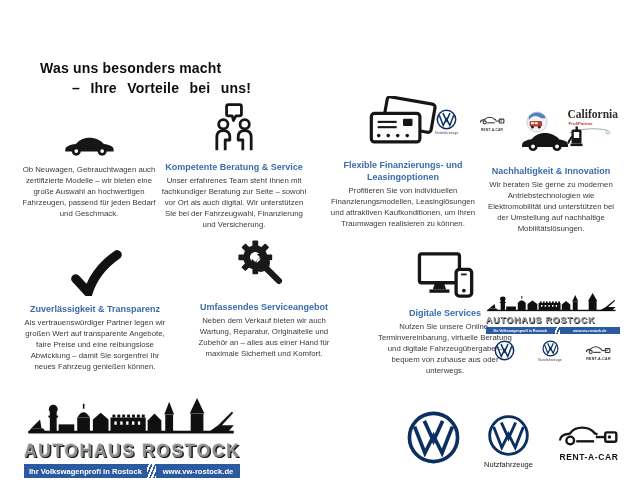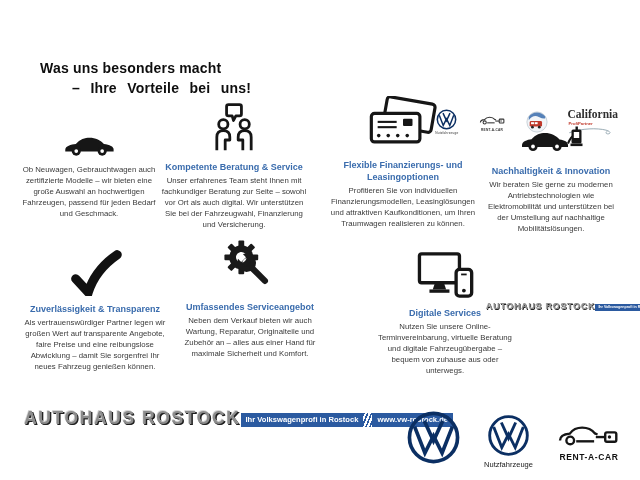--- a/index.html
+++ b/index.html
@@ -28,21 +28,21 @@
   .cal-name{font-family:"Liberation Serif",serif;font-size:11.5px;color:#2e2e2e;font-weight:600;}
   .cal-sub{font-size:4.2px;color:var(--california-red);font-weight:bold;margin:1px 0 0 1px;}
 
   
   .feature{position:absolute;text-align:center;}
   .f-icon{height:54px;display:flex;align-items:flex-end;justify-content:center;margin-bottom:7px;}
   .f-head{color:var(--heading-blue);font-weight:bold;font-size:9px;line-height:1.35;margin-bottom:3px;}
   .f-body{color:var(--text-dark);font-size:7.8px;line-height:1.4;}
 
   
-  .dealer{position:absolute;display:flex;flex-direction:row;align-items:center;}
+  .dealer{position:absolute;display:flex;flex-direction:column;}
   .ah-name{font-weight:bold;color:#8c8c8c;letter-spacing:1.6px;white-space:nowrap;
            text-shadow:-0.6px -0.6px 0 #d6d6d6,0.8px 0.8px 0 #1f1f1f,1.4px 1.4px 0 #2a2a2a;}
   .ah-bar{display:flex;width:100%;margin-top:2px;}
   .ah-seg{background:var(--bar-blue);color:#fff;font-weight:bold;white-space:nowrap;display:flex;align-items:center;justify-content:center;}
   .ah-sep{background:repeating-linear-gradient(112deg,var(--bar-blue) 0 1.6px,#fff 1.6px 3.6px);}
   .dealer-big .ah-name{font-size:17.5px;}
   .dealer-big .ah-seg{font-size:7.6px;padding:2.5px 5px;}
   .dealer-big .ah-seg.s1{flex:1.15;}
   .dealer-big .ah-seg.s2{flex:1;}
   .dealer-big .ah-sep{width:9px;}
@@ -180,21 +180,21 @@
   <div class="feature" style="left:24px;top:242px;width:142px;">
     <div class="f-icon">
       <svg width="54" height="48" viewBox="0 0 56 48">
         <path d="M8 31 L21 45 C26 29 38 15 51 6" fill="none" stroke="#111" stroke-width="9.5" stroke-linecap="round"></path>
       </svg>
     </div>
     <div class="f-head">Zuverlässigkeit &amp; Transparenz</div>
     <div class="f-body">Als vertrauenswürdiger Partner legen wir großen Wert auf transparente Angebote, faire Preise und eine reibungslose Abwicklung – damit Sie sorgenfrei Ihr neues Fahrzeug genießen können.</div>
   </div>
 
-  <div class="feature" style="left:174px;top:240px;width:152px;">
+  <div class="feature" style="left:188px;top:240px;width:152px;">
     <div class="f-icon">
       <svg width="56" height="56" viewBox="0 0 58 58">
         <g fill="#1a1a1a">
           <circle cx="20" cy="20" r="12.5"></circle>
           <rect x="17" y="2.5" width="6" height="7.5" rx="1"></rect>
           <rect x="17" y="2.5" width="6" height="7.5" rx="1" transform="rotate(45 20 20)"></rect>
           <rect x="17" y="2.5" width="6" height="7.5" rx="1" transform="rotate(90 20 20)"></rect>
           <rect x="17" y="2.5" width="6" height="7.5" rx="1" transform="rotate(135 20 20)"></rect>
           <rect x="17" y="2.5" width="6" height="7.5" rx="1" transform="rotate(180 20 20)"></rect>
           <rect x="17" y="2.5" width="6" height="7.5" rx="1" transform="rotate(225 20 20)"></rect>

